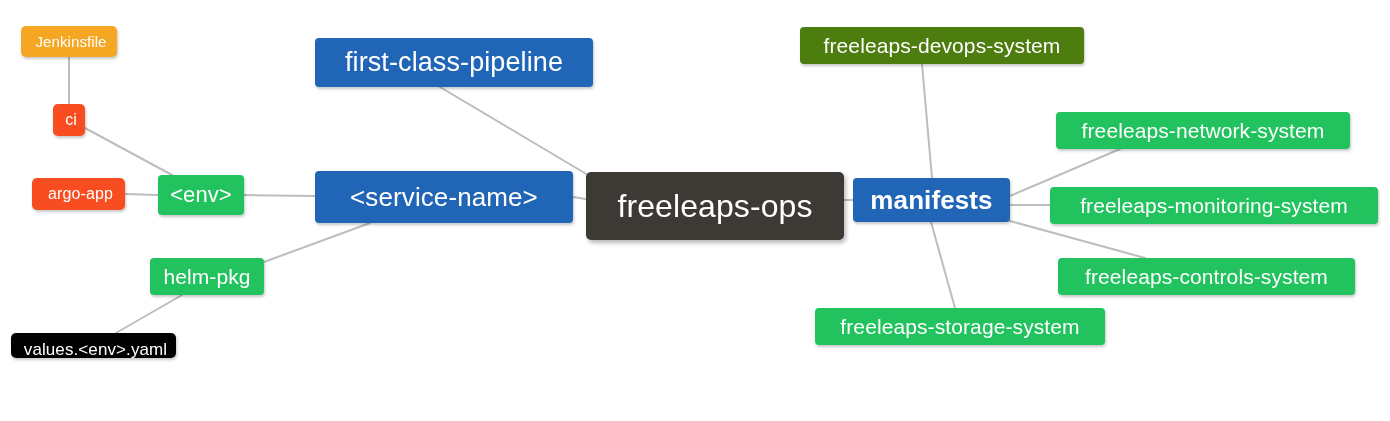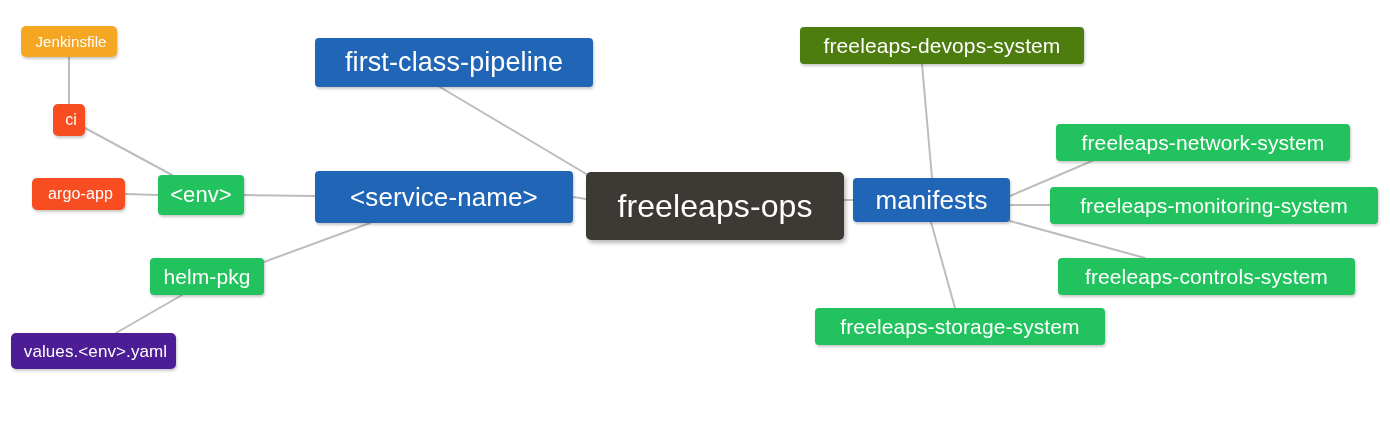--- a/index.html
+++ b/index.html
@@ -69,48 +69,48 @@
       <line x1="1010" y1="221" x2="1145" y2="258" stroke="#bdbdbd" stroke-width="2" stroke-linecap="round"></line>
       <line x1="931" y1="222" x2="955" y2="308" stroke="#bdbdbd" stroke-width="2" stroke-linecap="round"></line>
     </svg>
   <div id="node-layer">
       <div class="node root" style="left: 586px; top: 172px; width: 258px; height: 68px; background: rgb(61, 57, 53); font-size: 32px;">
         <span>freeleaps-ops</span>
       </div>
       <div class="node lvl1" style="left: 315px; top: 171px; width: 258px; height: 52px; background: rgb(33, 102, 182); font-size: 26px;">
         <span>&lt;service-name&gt;</span>
       </div>
-      <div class="node lvl1" style="left: 853px; top: 178px; width: 157px; height: 44px; background: rgb(33, 102, 182); font-size: 26px;">
+      <div class="node lvl1" style="left: 853px; top: 178px; width: 157px; height: 44px; background: rgb(33, 102, 182); font-size: 26px; font-weight: bold;">
         <span>manifests</span>
       </div>
       <div class="node lvl2" style="left: 315px; top: 38px; width: 278px; height: 49px; background: rgb(33, 102, 182); font-size: 27px;">
         <span>first-class-pipeline</span>
       </div>
       <div class="node lvl2" style="left: 158px; top: 175px; width: 86px; height: 40px; background: rgb(34, 195, 94); font-size: 22px; align-items: center;">
         <span>&lt;env&gt;</span>
       </div>
       <div class="node lvl2" style="left: 150px; top: 258px; width: 114px; height: 37px; background: rgb(34, 195, 94); font-size: 21px;">
         <span>helm-pkg</span>
       </div>
       <div class="node lvl3" style="left: 53px; top: 104px; width: 32px; height: 32px; background: rgb(247, 77, 32); font-size: 16px;">
         <span>ci</span>
       </div>
       <div class="node lvl3" style="left: 21px; top: 26px; width: 96px; height: 31px; background: rgb(245, 166, 35); font-size: 15px;">
         <span>Jenkinsfile</span>
       </div>
       <div class="node lvl3" style="left: 32px; top: 178px; width: 93px; height: 32px; background: rgb(247, 77, 32); font-size: 16px; align-items: center;">
         <span>argo-app</span>
       </div>
-      <div class="node lvl3" style="left: 11px; top: 333px; width: 165px; height: 36px; background: #4c1d95; font-size: 17px;">
+      <div class="node lvl3" style="left: 11px; top: 333px; width: 165px; height: 25px; background: #000000; font-size: 17px; align-items: flex-end;">
         <span>values.&lt;env&gt;.yaml</span>
       </div>
       <div class="node lvl2" style="left: 800px; top: 27px; width: 284px; height: 37px; background: #4d7c0f; font-size: 21px;">
         <span>freeleaps-devops-system</span>
       </div>
-      <div class="node lvl2" style="left: 1056px; top: 124px; width: 294px; height: 37px; background: rgb(34, 195, 94); font-size: 21px;">
+      <div class="node lvl2" style="left: 1056px; top: 112px; width: 294px; height: 37px; background: rgb(34, 195, 94); font-size: 21px;">
         <span>freeleaps-network-system</span>
       </div>
       <div class="node lvl2" style="left: 1050px; top: 187px; width: 328px; height: 37px; background: rgb(34, 195, 94); font-size: 21px;">
         <span>freeleaps-monitoring-system</span>
       </div>
       <div class="node lvl2" style="left: 1058px; top: 258px; width: 297px; height: 37px; background: rgb(34, 195, 94); font-size: 21px; justify-content: center;">
         <span>freeleaps-controls-system</span>
       </div>
       <div class="node lvl2" style="left: 815px; top: 308px; width: 290px; height: 37px; background: rgb(34, 195, 94); font-size: 21px;">
         <span>freeleaps-storage-system</span>

